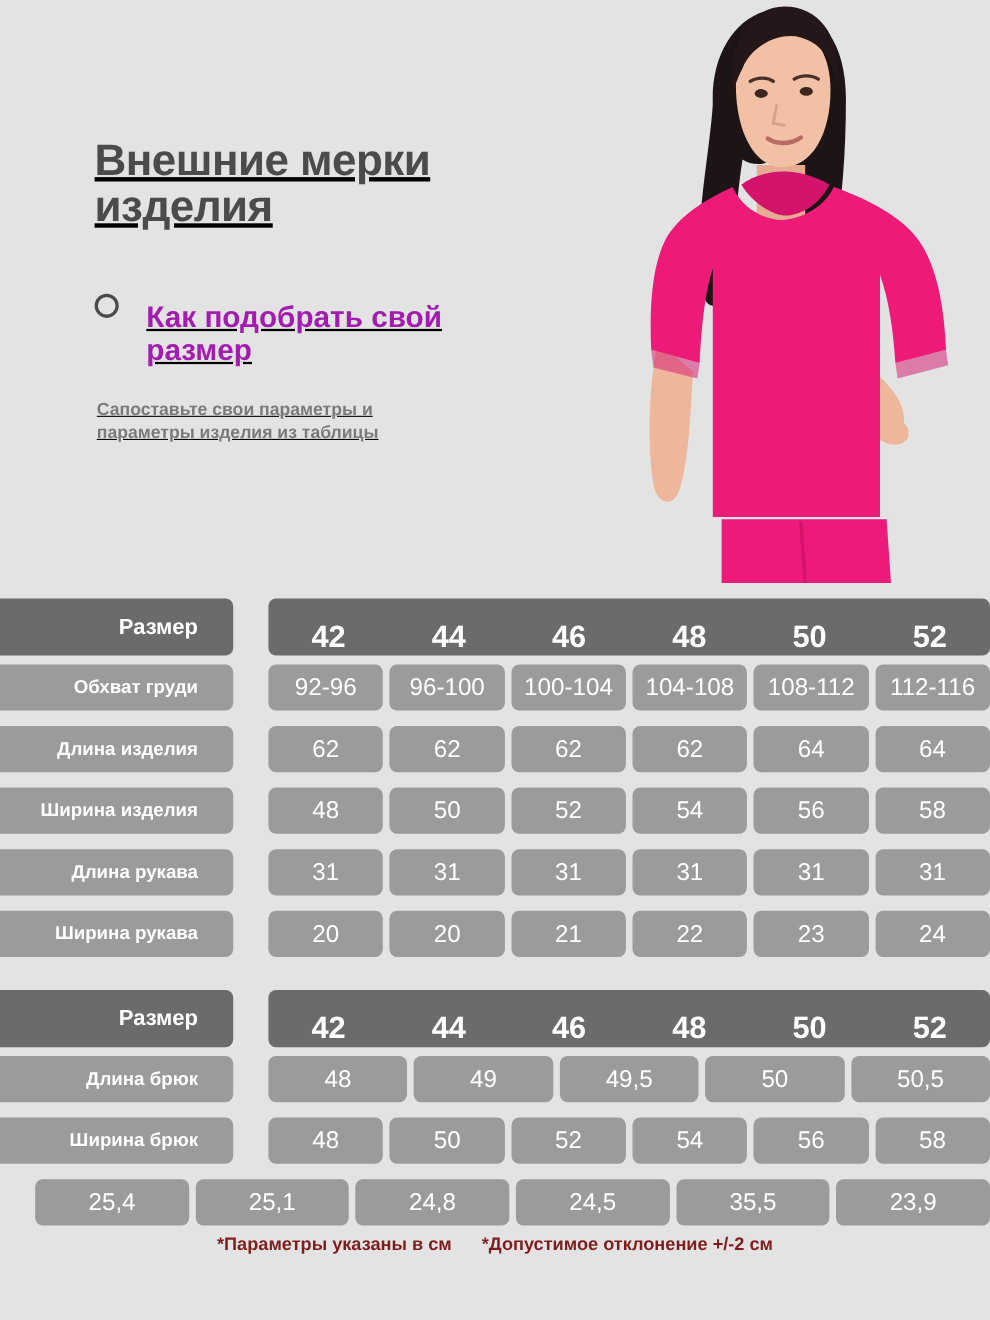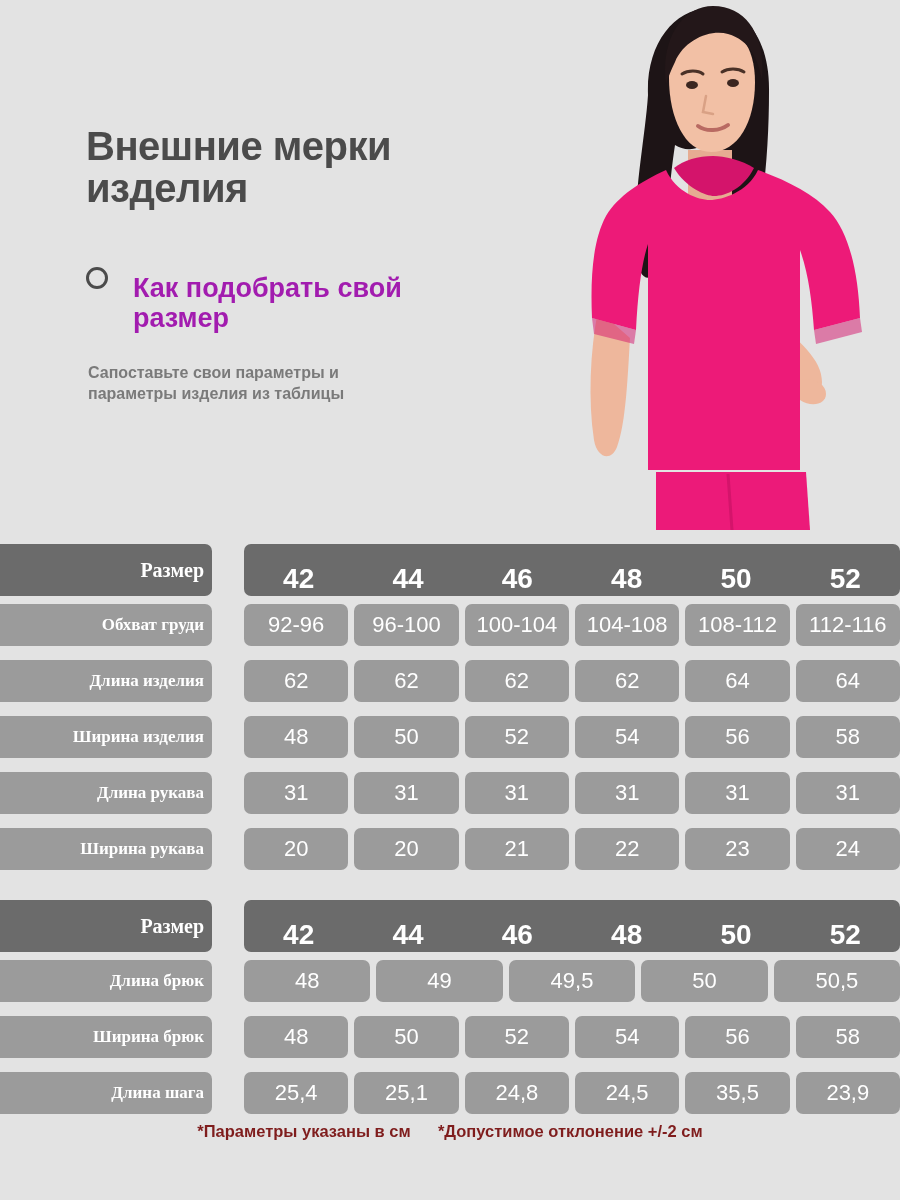--- a/index.html
+++ b/index.html
@@ -42,20 +42,21 @@
   .model svg {
     display: block;
   }
 
   .hero-text {
     position: absolute;
     left: 86px;
     top: 125px;
     width: 430px;
     z-index: 5;
+    text-decoration: underline;
   }
 
   .title {
     font-size: 40px;
     line-height: 1.05;
     font-weight: bold;
     color: #4b4b4b;
     letter-spacing: -0.5px;
     margin: 0;
   }
@@ -108,30 +109,29 @@
     margin-bottom: 14px;
     width: 900px;
   }
 
   .label-cell {
     width: 212px;
     flex: 0 0 212px;
     display: flex;
     align-items: center;
     justify-content: flex-end;
-    padding-right: 8px;
+    padding-right: 32px;
     box-sizing: border-box;
     background: #9b9b9b;
     color: #ffffff;
     font-size: 17px;
     font-weight: bold;
     border-top-right-radius: 7px;
     border-bottom-right-radius: 7px;
     height: 42px;
-    font-family: Liberation Serif, serif;
   }
 
   .spacer {
     flex: 0 0 32px;
   }
 
   .value-cell {
     flex: 1 1 0;
     margin-right: 6px;
     background: #9b9b9b;
@@ -350,21 +350,20 @@
       <div class="spacer"></div>
       <div class="value-cell">48</div>
       <div class="value-cell">50</div>
       <div class="value-cell">52</div>
       <div class="value-cell">54</div>
       <div class="value-cell">56</div>
       <div class="value-cell">58</div>
     </div>
 
     <div class="trow">
-      <div class="label-cell">Длина шага</div>
       <div class="spacer"></div>
       <div class="value-cell">25,4</div>
       <div class="value-cell">25,1</div>
       <div class="value-cell">24,8</div>
       <div class="value-cell">24,5</div>
       <div class="value-cell">35,5</div>
       <div class="value-cell">23,9</div>
     </div>
   </div>
 

